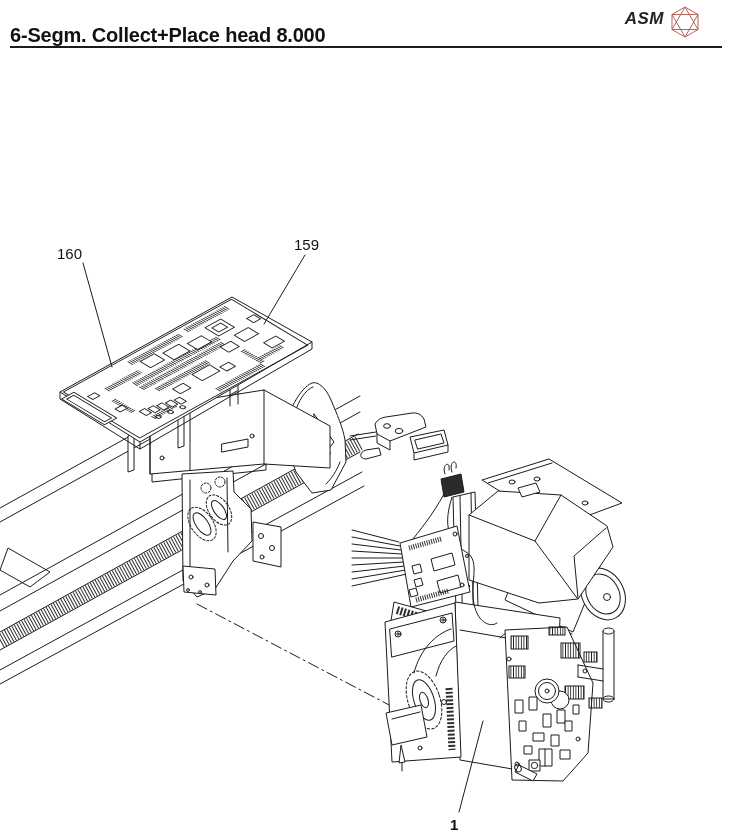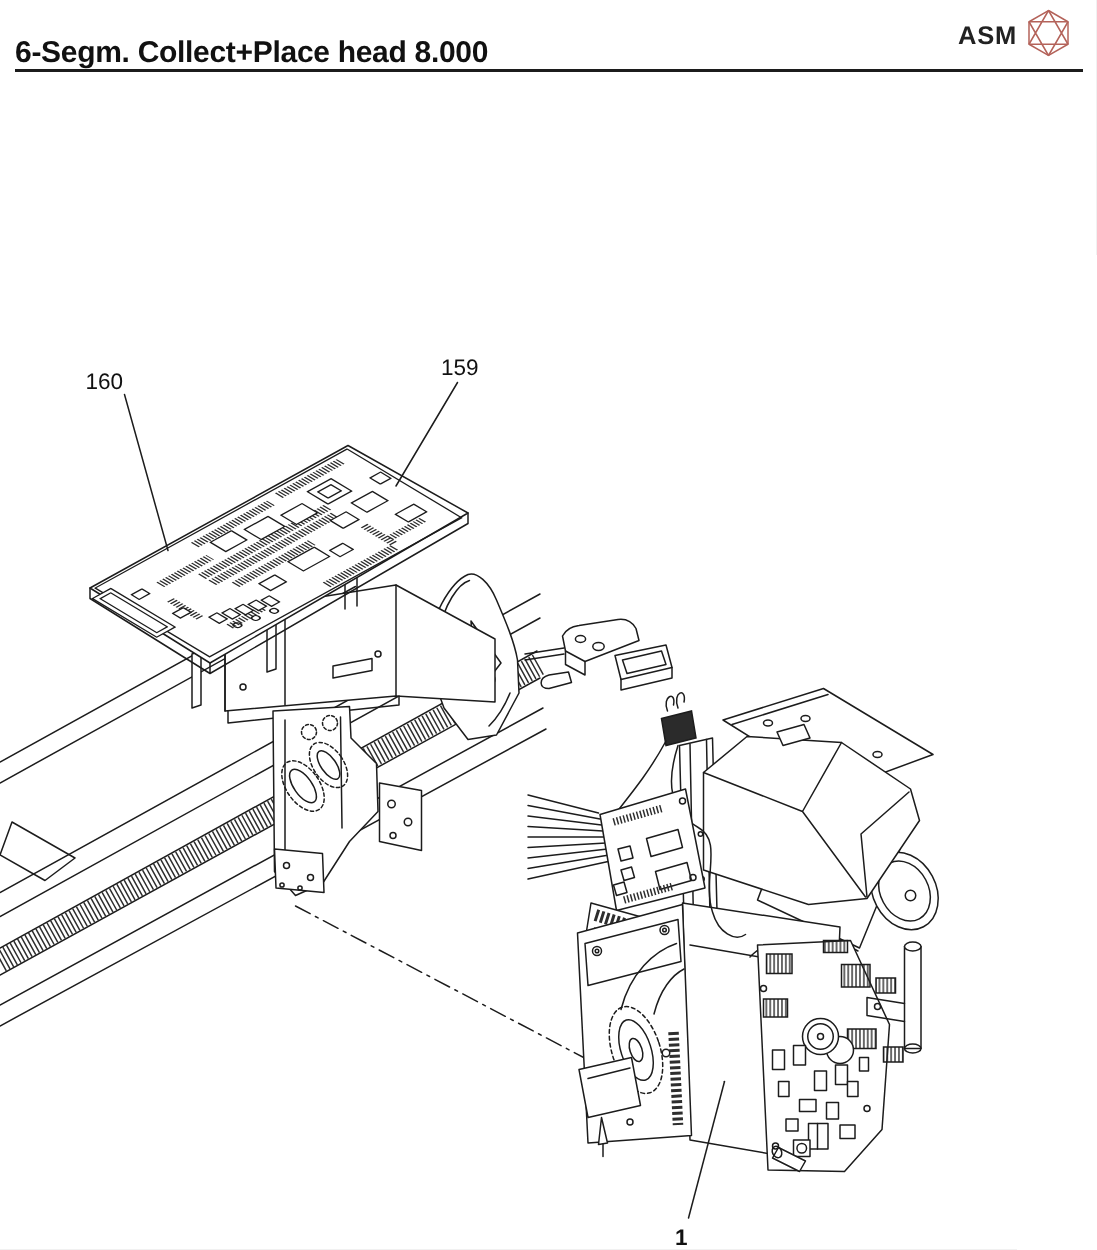--- a/index.html
+++ b/index.html
@@ -2,21 +2,21 @@
 <html><head>
 <meta charset="utf-8">
 <style>
   html,body{margin:0;padding:0;background:#e8e8e8;}
   .page{position:relative;width:731px;height:833px;background:#ffffff;overflow:hidden;
         font-family:"Liberation Sans",sans-serif;}
   .hdr{position:absolute;left:0;top:0;width:731px;height:52px;}
   .title{position:absolute;left:10px;top:24px;font-size:20px;font-weight:bold;color:#111;
          letter-spacing:-0.2px;white-space:nowrap;}
   .rule{position:absolute;left:10px;top:46px;width:712px;height:2px;background:#1c1c1c;}
-  .brand{position:absolute;right:16px;top:5px;display:flex;align-items:center;gap:5px;}
+  .brand{position:absolute;right:30px;top:5px;display:flex;align-items:flex-start;gap:5px;font-style:italic;}
   .brand-name{font-size:17px;font-weight:bold;color:#222;letter-spacing:0.5px;margin-top:4px;}
   svg.drawing{position:absolute;left:0;top:0;width:731px;height:833px;}
   svg .ln{fill:none;stroke:#1c1c1c;stroke-width:1;stroke-linejoin:round;stroke-linecap:round;}
   svg .wh{fill:#ffffff;stroke:#1c1c1c;stroke-width:1;stroke-linejoin:round;}
   svg .dk{fill:#2b2b2b;stroke:#1c1c1c;stroke-width:1;}
   svg .hz{fill:none;stroke:#2e2e2e;}
   svg text.callout{font-family:"Liberation Sans",sans-serif;font-size:15px;fill:#111;}
   svg text.callout.b{font-weight:bold;}
 </style>
 </head>

